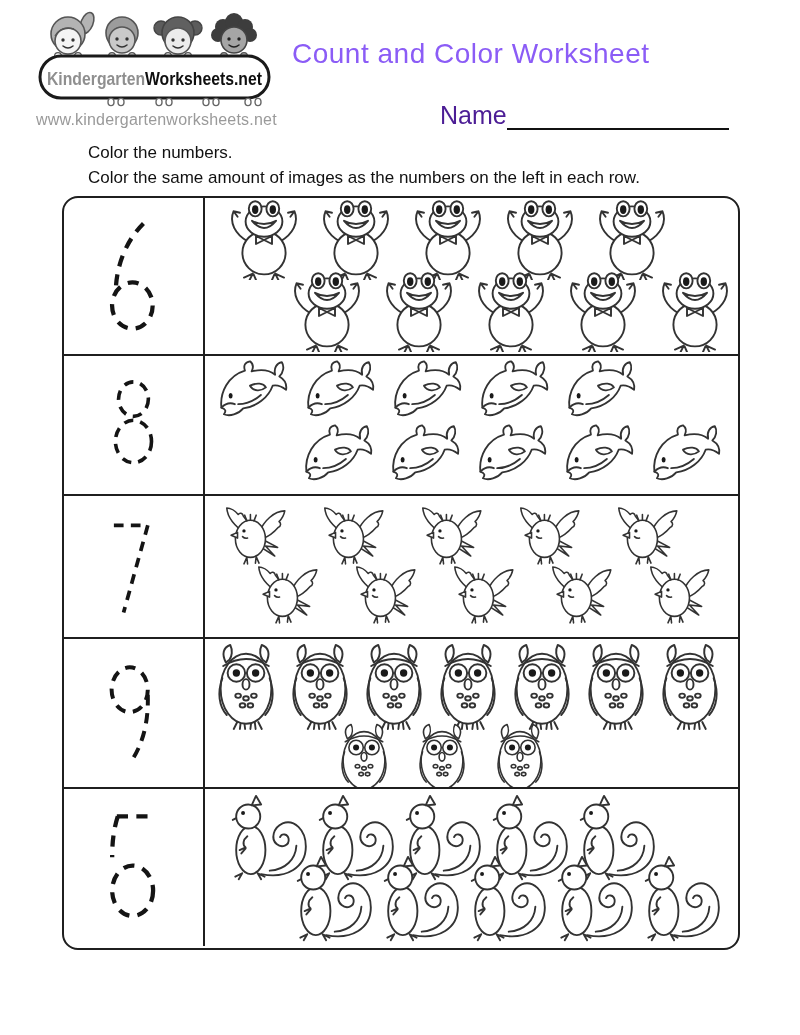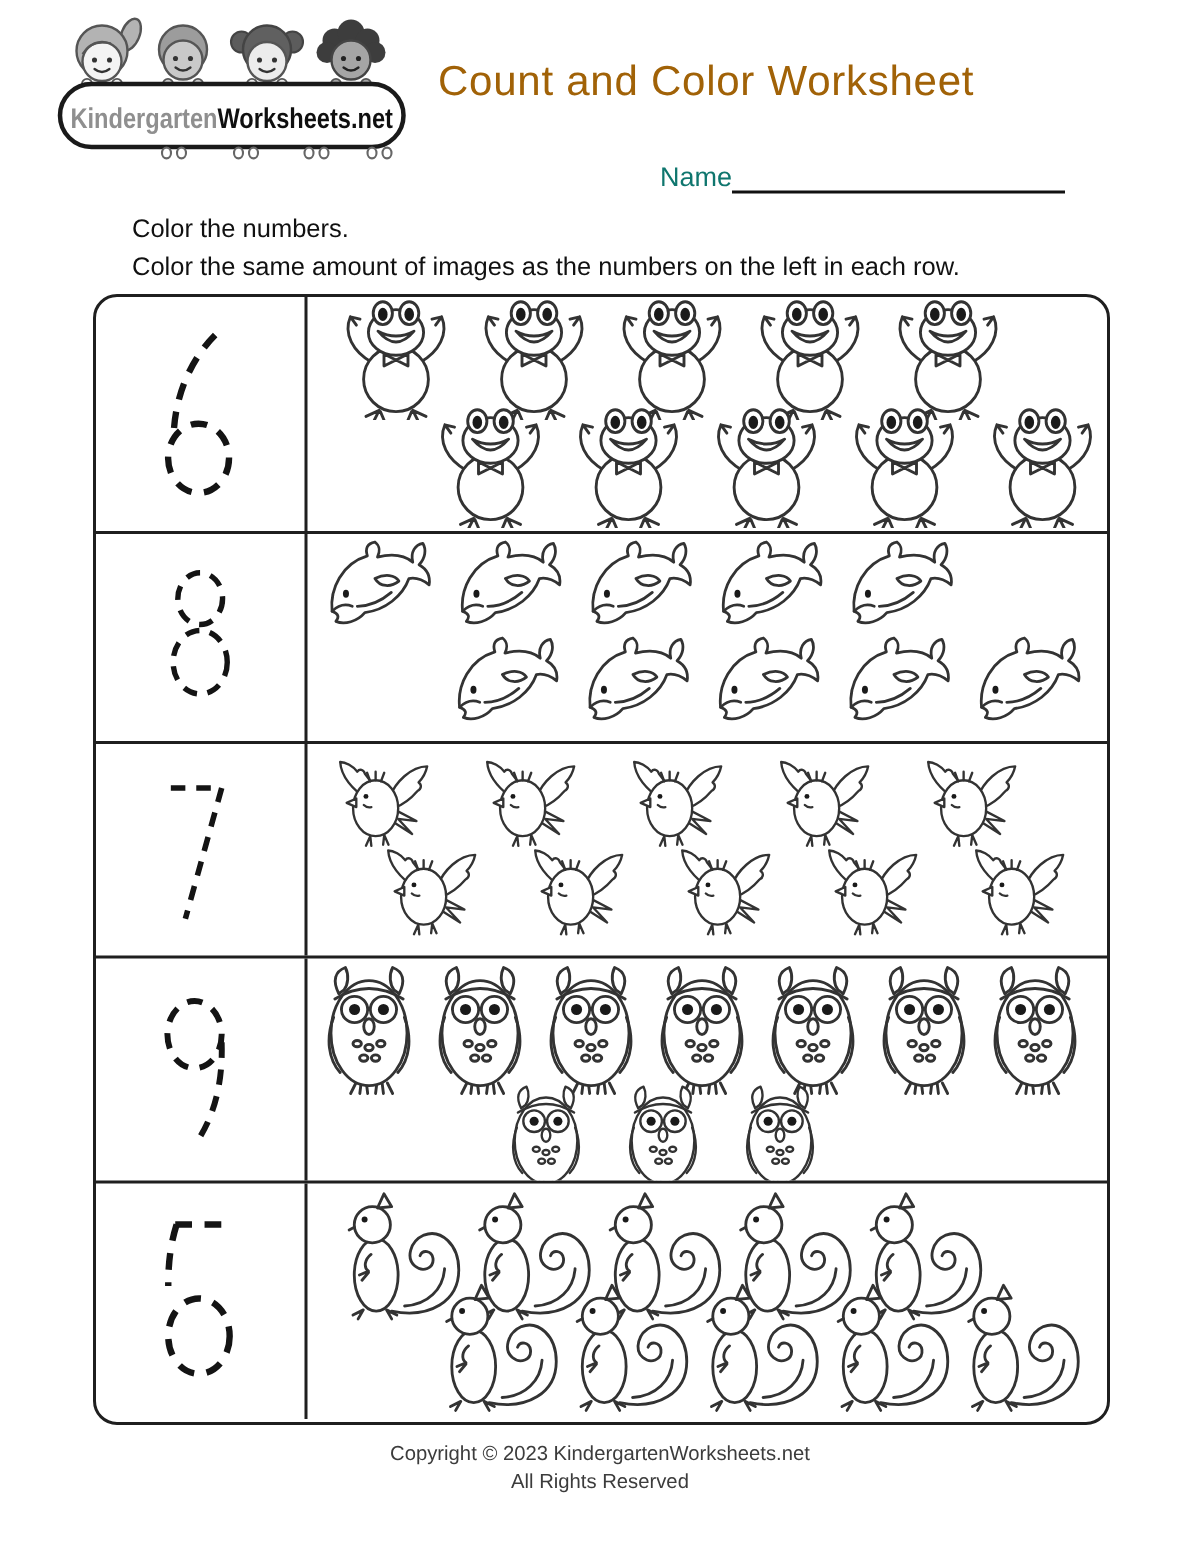--- a/index.html
+++ b/index.html
@@ -2,22 +2,22 @@
 <html><head>
 <meta charset="utf-8">
 <style>
   * { margin:0; padding:0; box-sizing:border-box; }
   body { background:#fff; font-family:"Liberation Sans", sans-serif; }
   .page { position:relative; width:800px; height:1035px; background:#ffffff; overflow:hidden; color:#1a1a1a; }
 
   
   .logo { position:absolute; left:38px; top:6px; width:234px; height:104px; }
   .site-url { position:absolute; left:36px; top:111px; font-size:16px; color:#9a9a9a; letter-spacing:0.2px; }
-  .page-title { position:absolute; left:292px; top:38px; font-size:28px; color:#a16207; letter-spacing:0.5px; }
-  .name-row { position:absolute; left:440px; top:101px; font-size:18px; color:#0f766e; }
+  .page-title { position:absolute; left:292px; top:38px; font-size:28px; color:#8b5cf6; letter-spacing:0.5px; }
+  .name-row { position:absolute; left:440px; top:101px; font-size:25px; color:#4c1d95; }
   .name-line { display:inline-block; width:222px; border-bottom:2.5px solid #111; height:28px; vertical-align:bottom; }
 
   .instructions { position:absolute; left:88px; top:141px; font-size:17px; line-height:1.45; color:#111; }
 
   
   .ws-table { position:absolute; left:62px; top:196px; width:678px; height:754px;
               border:2.5px solid #1f1f1f; border-radius:16px; overflow:hidden; background:#fff; }
   .ws-row { display:flex; border-bottom:2px solid #1f1f1f; }
   .ws-row:last-child { border-bottom:none; }
   .num-cell { width:141px; flex:none; border-right:2px solid #1f1f1f;
@@ -193,20 +193,21 @@
         <ellipse cx="83" cy="96" rx="3" ry="3.6"></ellipse>
       <ellipse cx="121" cy="96" rx="3" ry="3.6"></ellipse>
         <ellipse cx="131" cy="96" rx="3" ry="3.6"></ellipse>
       <ellipse cx="168" cy="96" rx="3" ry="3.6"></ellipse>
         <ellipse cx="178" cy="96" rx="3" ry="3.6"></ellipse>
       <ellipse cx="210" cy="96" rx="3" ry="3.6"></ellipse>
         <ellipse cx="220" cy="96" rx="3" ry="3.6"></ellipse>
     </g>
   </svg>
 
+  <div class="site-url">www.kindergartenworksheets.net</div>
 
   <h1 class="page-title" style="font-weight:normal;">Count and Color Worksheet</h1>
 
   <div class="name-row">
     <span>Name</span><span class="name-line"></span>
   </div>
 
   <div class="instructions">
     <div>Color the numbers.</div>
     <div>Color the same amount of images as the numbers on the left in each row.</div>
@@ -428,18 +429,14 @@
               <use href="#sym-squirrel"></use>
             </svg>
             <svg class="animal-img">
               <use href="#sym-squirrel"></use>
             </svg>
           </div>
         </div>
       </div>
     </div>
 
-  <div class="footer">
-    <div>Copyright © 2023 KindergartenWorksheets.net</div>
-    <div>All Rights Reserved</div>
-  </div>
 
 </div>
 
 </body></html>

